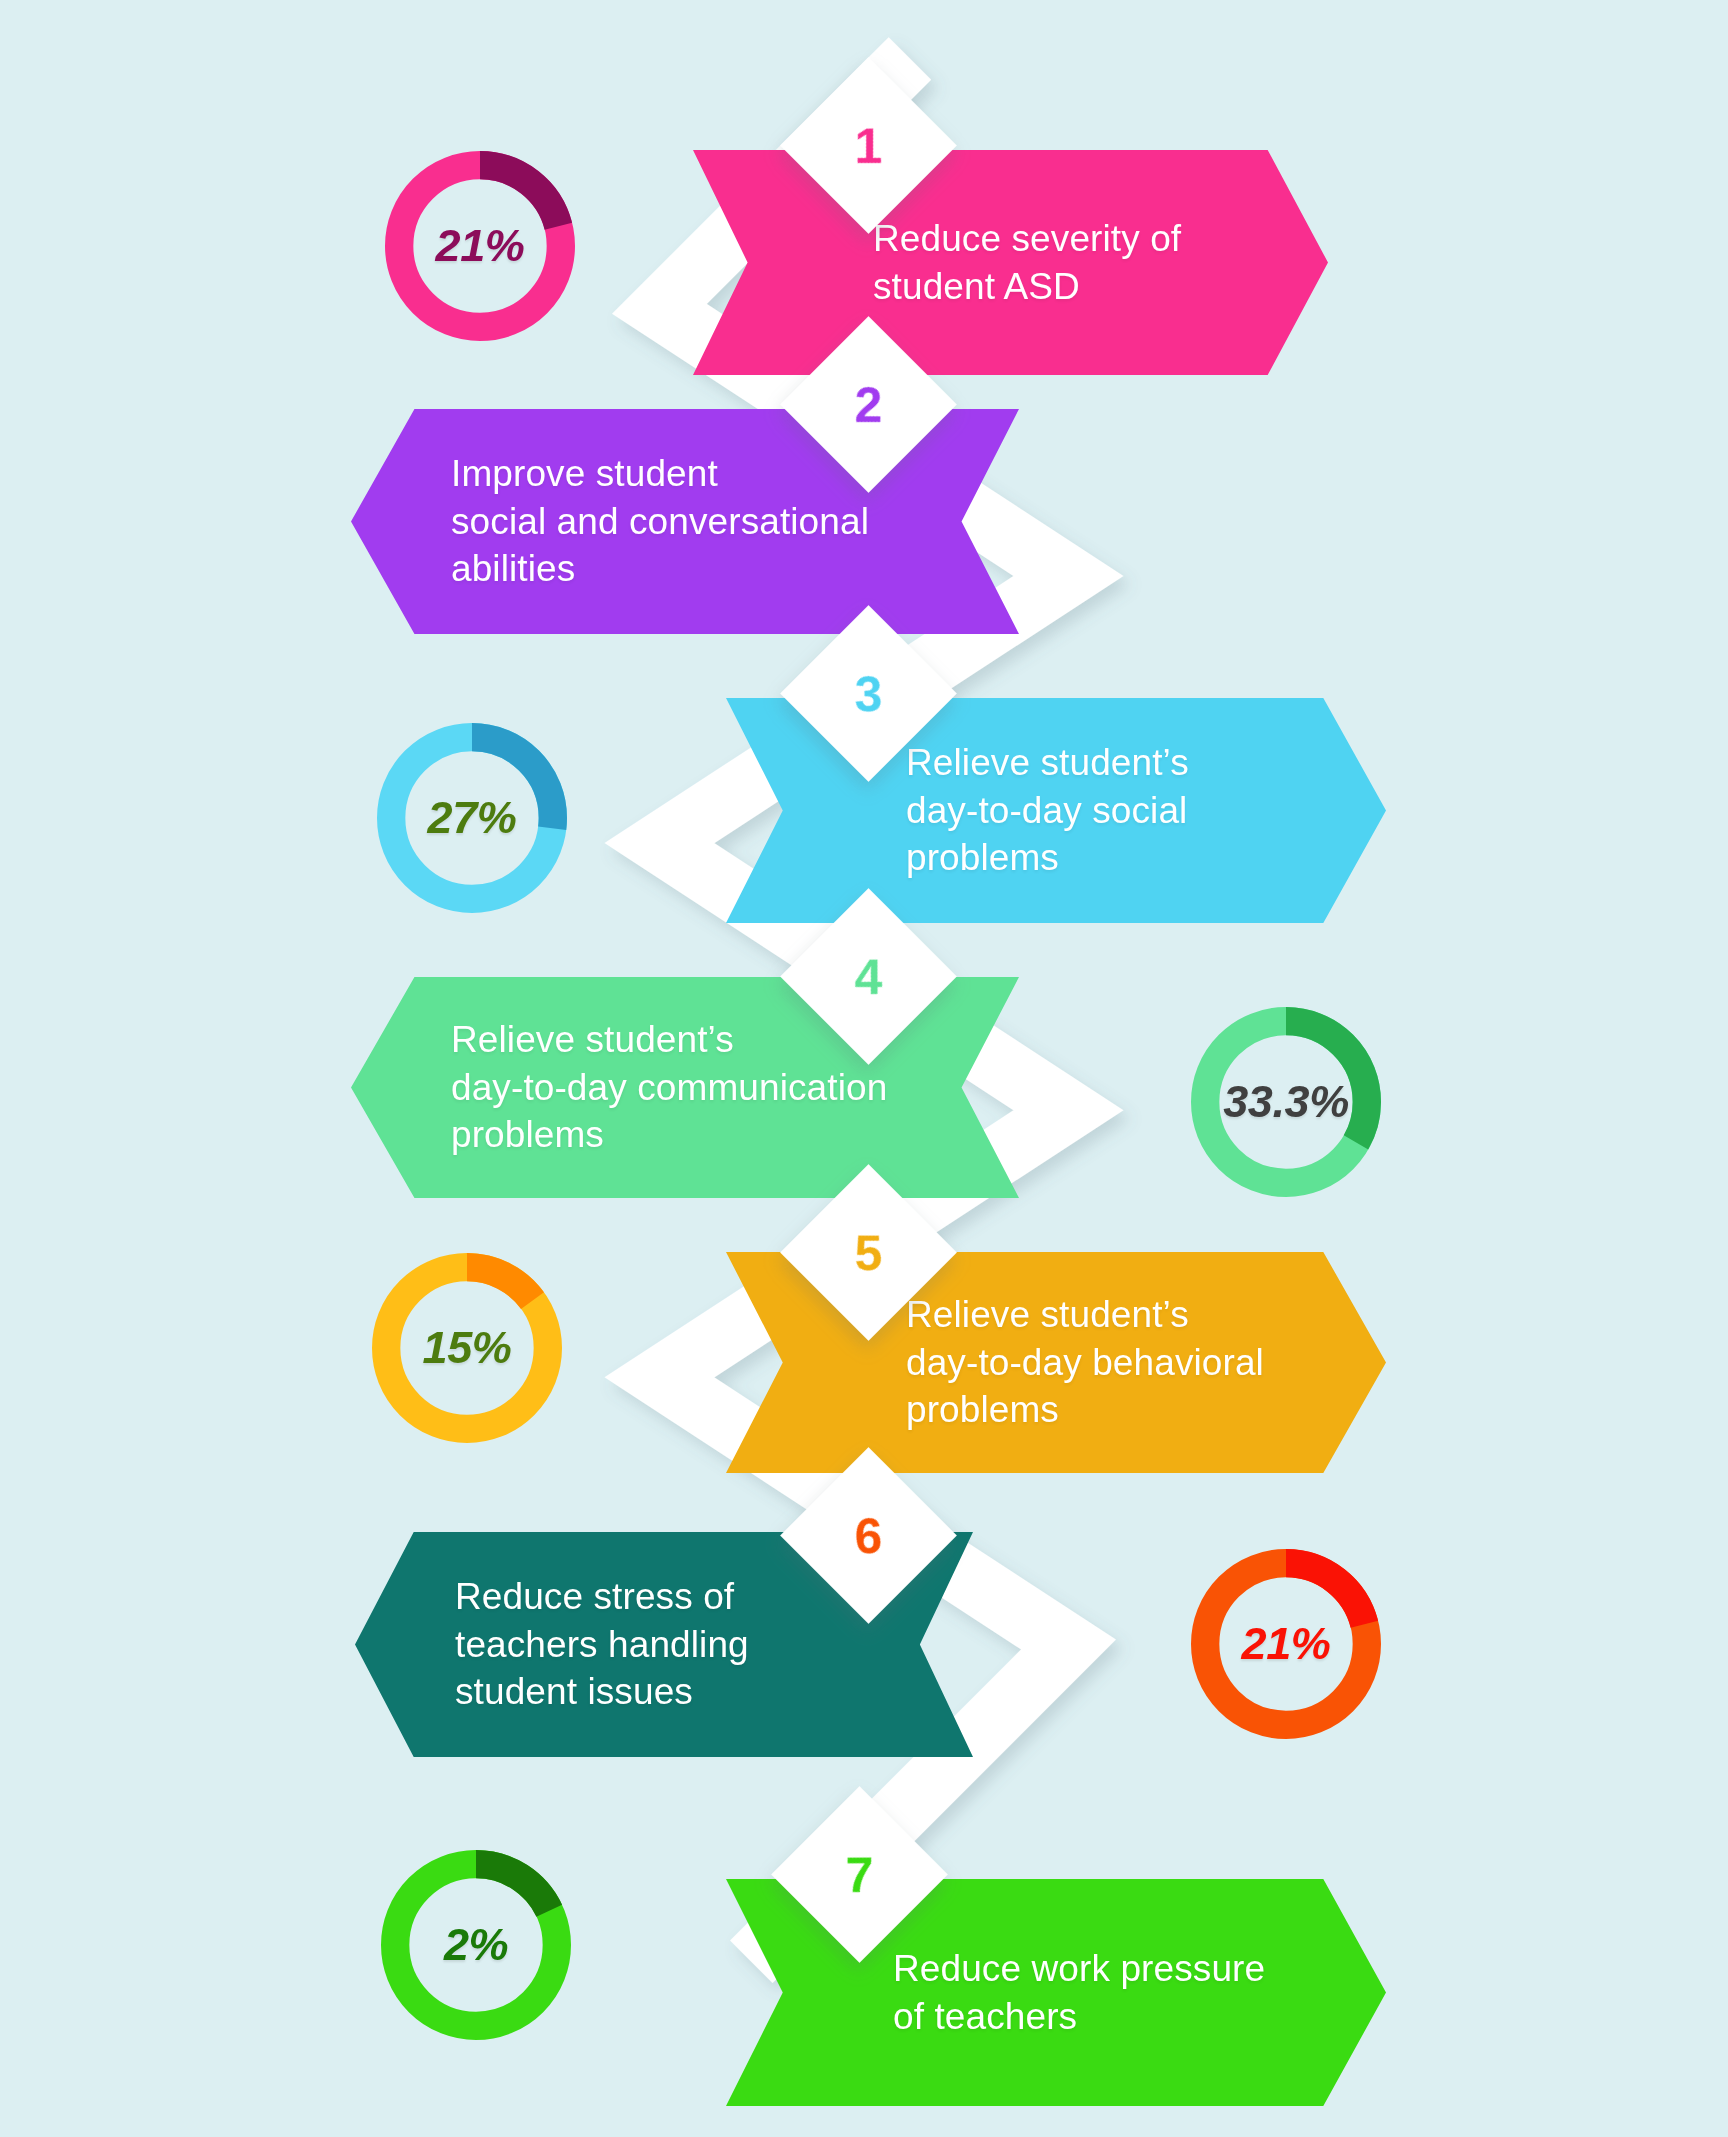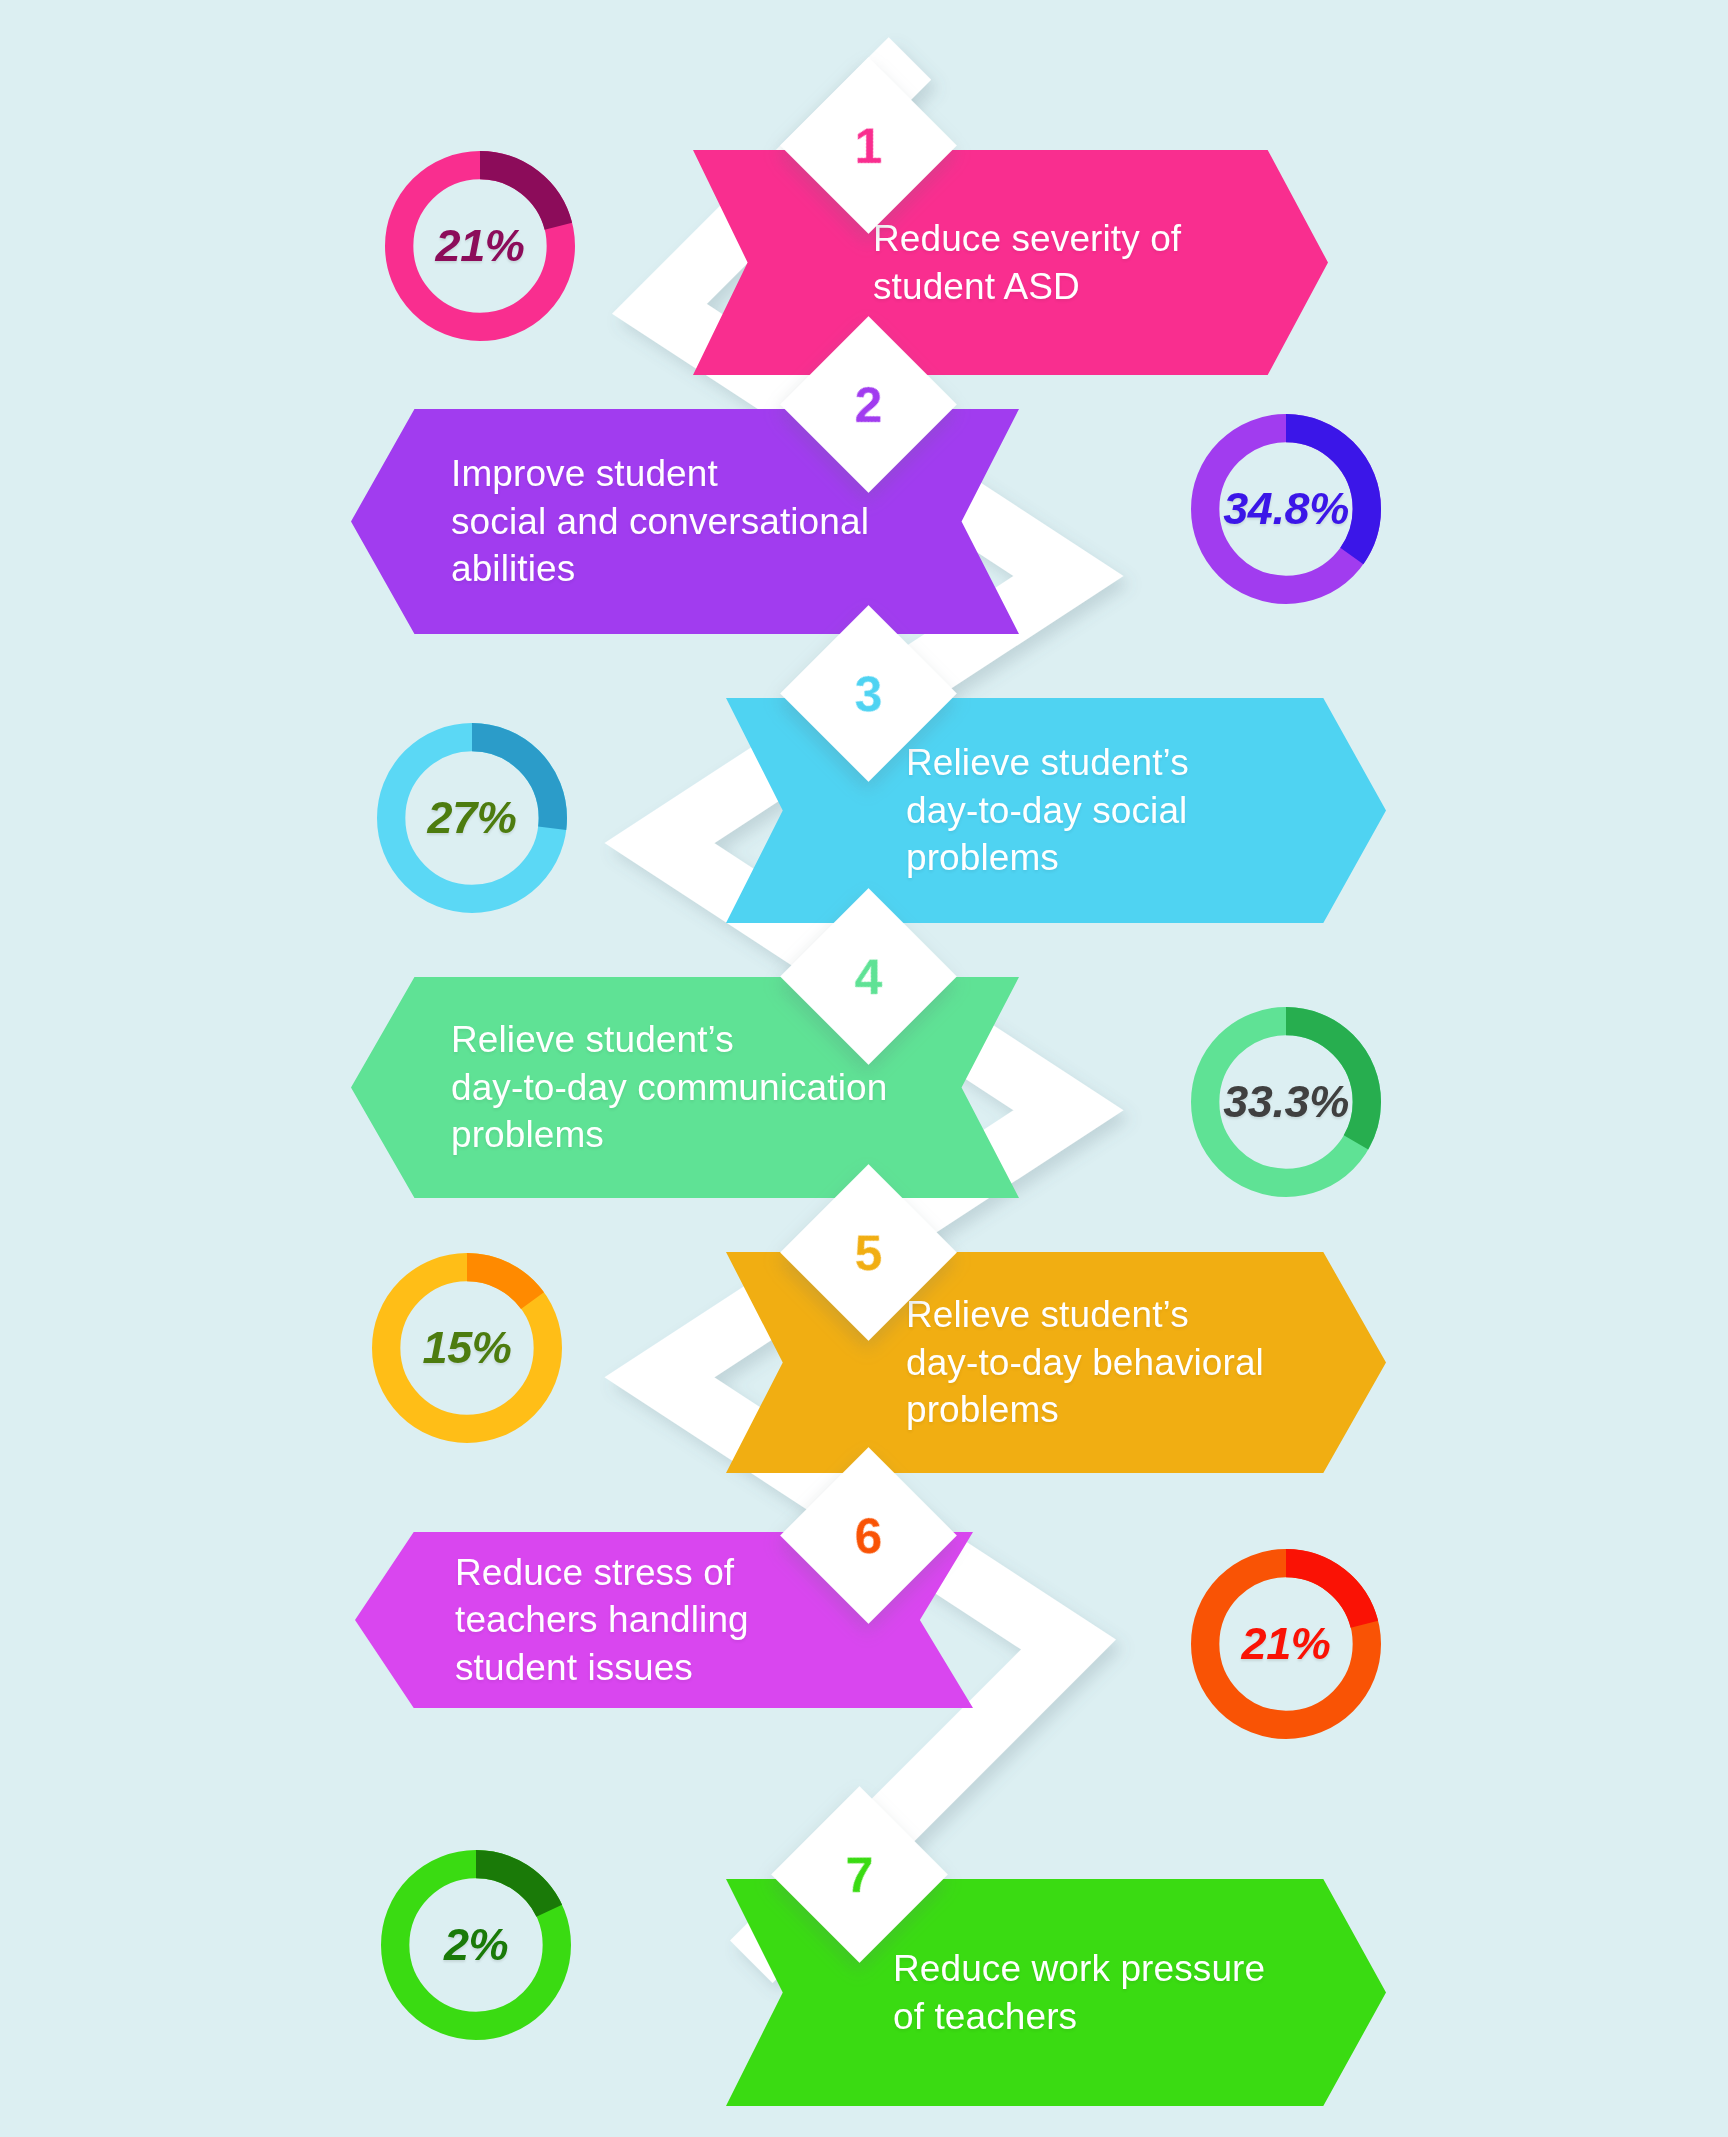--- a/index.html
+++ b/index.html
@@ -105,27 +105,20 @@
     <div class="banner left" style="left: 351px; top: 42px; width: 668px; height: 225px; background: rgb(161, 60, 239);">
       <div class="banner-text" style="margin-left:100px;">Improve student
 social and conversational
 abilities</div>
     </div>
 
     <div class="badge" style="left:806px;top:-25px;">
       <span class="badge-num" style="color: rgb(161, 60, 239);">2</span>
     </div>
 
-    <div class="donut" style="left:1186px;top:42px;width:200px;height:200px;">
-      <svg viewBox="0 0 240 240" width="200" height="200">
-        <circle cx="120" cy="120" r="97" fill="none" stroke-width="34" stroke="#A13CEF"></circle>
-        <circle cx="120" cy="120" r="97" fill="none" stroke-width="34" transform="rotate(-90 120 120)" stroke="#3B16E8" stroke-dasharray="212.0952032291541 397.37377156726575"></circle>
-      </svg>
-      <div class="donut-label" style="color: rgb(59, 22, 232);">34.8%</div>
-    </div>
   </div>
 
   <div class="row" style="top:660px;height:276px;">
     <div class="donut" style="left:372px;top:58px;width:200px;height:200px;">
       <svg viewBox="0 0 240 240" width="200" height="200">
         <circle cx="120" cy="120" r="97" fill="none" stroke-width="34" stroke="#5BD8F5"></circle>
         <circle cx="120" cy="120" r="97" fill="none" stroke-width="34" transform="rotate(-90 120 120)" stroke="#2B9CC9" stroke-dasharray="164.55662319503338 444.9123516013865"></circle>
       </svg>
       <div class="donut-label" style="color: #4d7c0f;">27%</div>
     </div>
@@ -175,21 +168,21 @@
 day-to-day behavioral
 problems</div>
     </div>
 
     <div class="badge" style="left:806px;top:-12.5px;">
       <span class="badge-num" style="color: rgb(241, 174, 18);">5</span>
     </div>
   </div>
 
   <div class="row" style="top:1494px;height:276px;">
-    <div class="banner left" style="left: 355px; top: 38px; width: 618px; height: 176px; background: #d946ef;">
+    <div class="banner left" style="left: 355px; top: 38px; width: 618px; height: 225px; background: #0f766e;">
       <div class="banner-text" style="margin-left:100px;">Reduce stress of
 teachers handling
 student issues</div>
     </div>
 
     <div class="badge" style="left:806px;top:-21px;">
       <span class="badge-num" style="color: rgb(249, 83, 5);">6</span>
     </div>
 
     <div class="donut" style="left:1186px;top:50px;width:200px;height:200px;">

